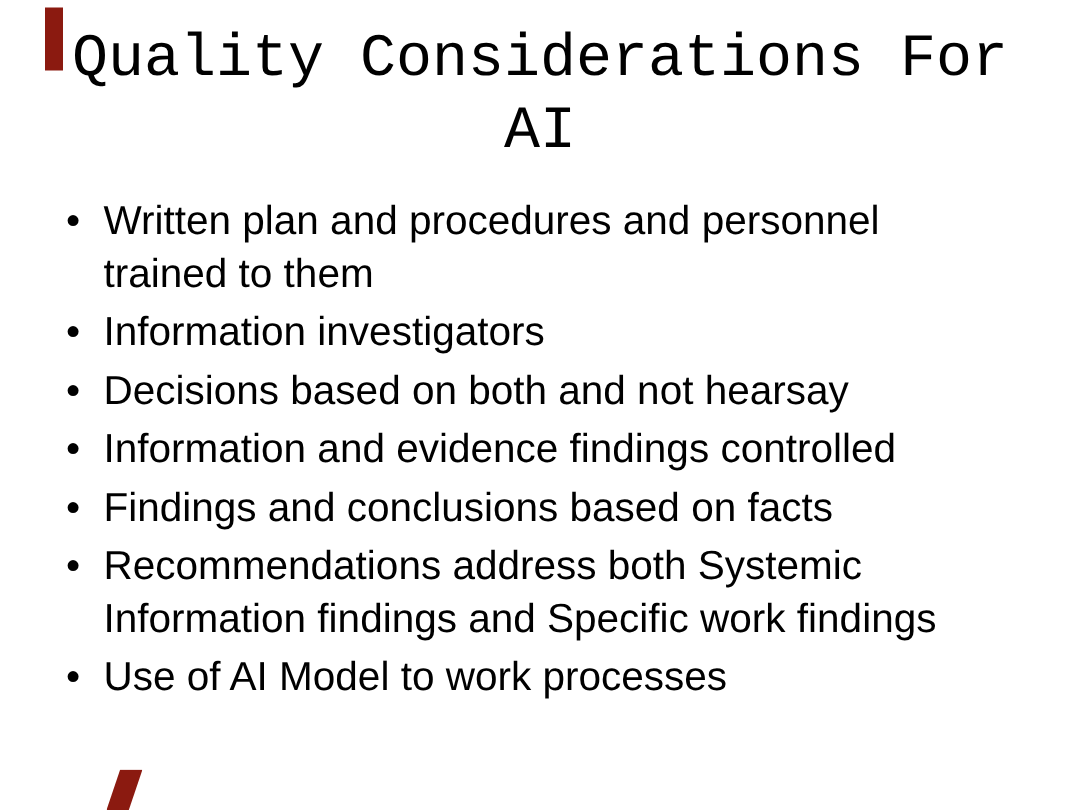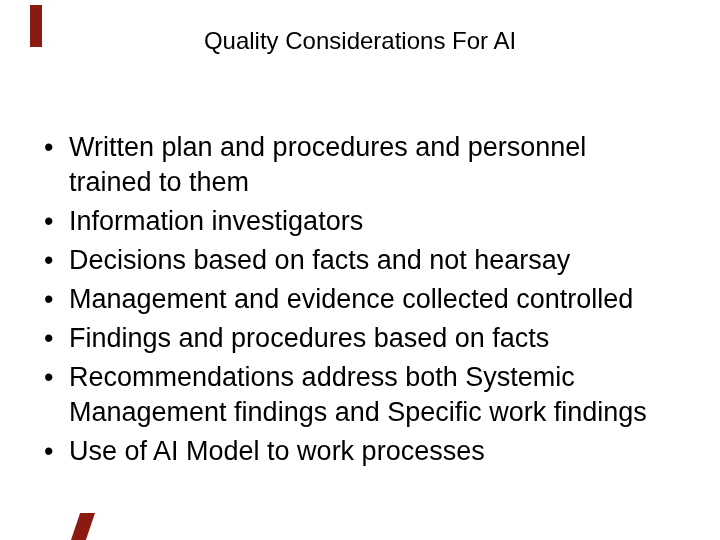--- a/index.html
+++ b/index.html
@@ -21,22 +21,23 @@
     position: absolute; left: 71px; top: 513px;
     width: 24px; height: 27px;
     clip-path: polygon(38% 0, 100% 0, 62% 100%, 0 100%);
   }
 
   
   .title {
     position: absolute; top: 17px; left: 40px; right: 40px;
     margin: 0;
     text-align: center;
-    font-size: 24px; line-height: 48px; font-weight: 400;
+    font-size: 40px; line-height: 48px; font-weight: 400;
     color: #000000;
+    font-family: Liberation Mono, monospace;
   }
   .tline { display: block; }
 
   
   .bullets {
     position: absolute; left: 44px; top: 130px;
     margin: 0; padding: 0;
     list-style: none;
     color: #000000;
   }
@@ -72,34 +73,34 @@
       <span class="dot">•</span>
       <span class="btext">Written plan and procedures and personnel
 trained to them</span>
     </li>
     <li>
       <span class="dot">•</span>
       <span class="btext">Information investigators</span>
     </li>
     <li>
       <span class="dot">•</span>
-      <span class="btext">Decisions based on facts and not hearsay</span>
+      <span class="btext">Decisions based on both and not hearsay</span>
     </li>
     <li>
       <span class="dot">•</span>
-      <span class="btext">Management and evidence collected controlled</span>
+      <span class="btext">Information and evidence findings controlled</span>
     </li>
     <li>
       <span class="dot">•</span>
-      <span class="btext">Findings and procedures based on facts</span>
+      <span class="btext">Findings and conclusions based on facts</span>
     </li>
     <li>
       <span class="dot">•</span>
       <span class="btext">Recommendations address both Systemic
-Management findings and Specific work findings</span>
+Information findings and Specific work findings</span>
     </li>
     <li>
       <span class="dot">•</span>
       <span class="btext">Use of AI Model to work processes</span>
     </li>
   </ul>
 
 </div>
 
 </body></html>

